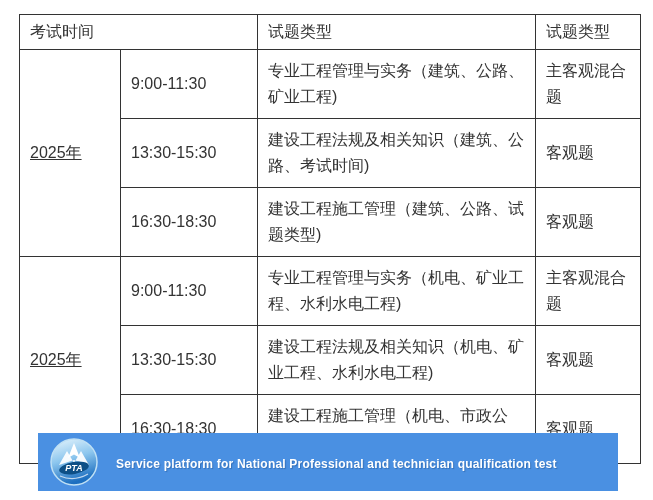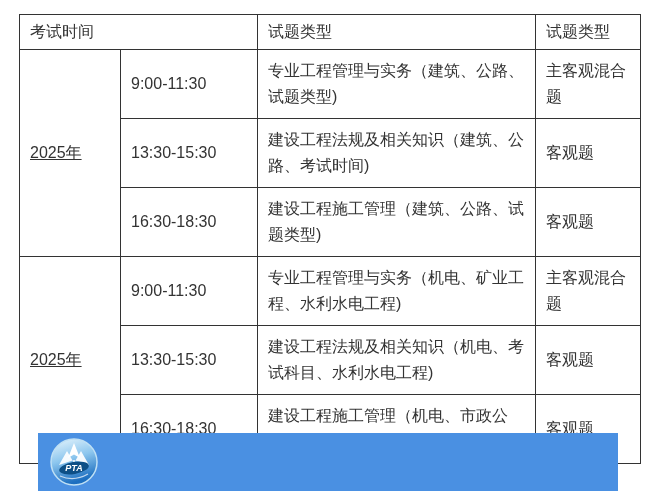--- a/index.html
+++ b/index.html
@@ -72,21 +72,21 @@
     <tbody>
       <tr class="head">
         <td colspan="2">考试时间</td>
         <td>试题类型</td>
         <td>试题类型</td>
       </tr>
 
       <tr class="datarow">
         <td rowspan="3" class="year">2025年</td>
         <td class="time">9:00-11:30</td>
-        <td class="subject">专业工程管理与实务（建筑、公路、试题类型)</td>
+        <td class="subject">专业工程管理与实务（建筑、公路、矿业工程)</td>
         <td class="type">主客观混合题</td>
       </tr>
       <tr class="datarow">
         <td class="time">13:30-15:30</td>
         <td class="subject">建设工程法规及相关知识（建筑、公路、考试时间)</td>
         <td class="type">客观题</td>
       </tr>
       <tr class="datarow">
         <td class="time">16:30-18:30</td>
         <td class="subject">建设工程施工管理（建筑、公路、试题类型)</td>
@@ -94,21 +94,21 @@
       </tr>
 
       <tr class="datarow">
         <td rowspan="3" class="year">2025年</td>
         <td class="time">9:00-11:30</td>
         <td class="subject">专业工程管理与实务（机电、矿业工程、水利水电工程)</td>
         <td class="type">主客观混合题</td>
       </tr>
       <tr class="datarow">
         <td class="time">13:30-15:30</td>
-        <td class="subject">建设工程法规及相关知识（机电、考试科目、水利水电工程)</td>
+        <td class="subject">建设工程法规及相关知识（机电、矿业工程、水利水电工程)</td>
         <td class="type">客观题</td>
       </tr>
       <tr class="datarow">
         <td class="time">16:30-18:30</td>
         <td class="subject">建设工程施工管理（机电、市政公用、水利水电工程)</td>
         <td class="type">客观题</td>
       </tr>
     </tbody>
   </table>
 
@@ -122,16 +122,17 @@
         </linearGradient>
       </defs>
       <circle cx="24" cy="24" r="23" fill="url(#globeGrad)" stroke="#bfe0f4" stroke-width="1.5"></circle>
       <path d="M24 5 L30 20 L24 16.5 L18 20 Z" fill="#ffffff"></path>
       <path d="M9 27 L17 13 L24 25 L31 13 L39 27 L24 22 Z" fill="#ffffff" opacity="0.92"></path>
       <ellipse cx="24" cy="30" rx="15" ry="6" fill="#0d4f86" transform="rotate(-10 24 30)"></ellipse>
       <text x="24" y="33" font-size="9" font-style="italic" font-weight="bold" fill="#ffffff" text-anchor="middle">PTA</text>
       <path d="M10 38 Q24 44 38 36" stroke="#ffffff" stroke-width="1.2" fill="none" opacity="0.7"></path>
     </svg>
     <div class="banner-text">
+      <div class="banner-subtitle">Service platform for National Professional and technician qualification test</div>
     </div>
   </div>
 
 </div>
 
 </body></html>

